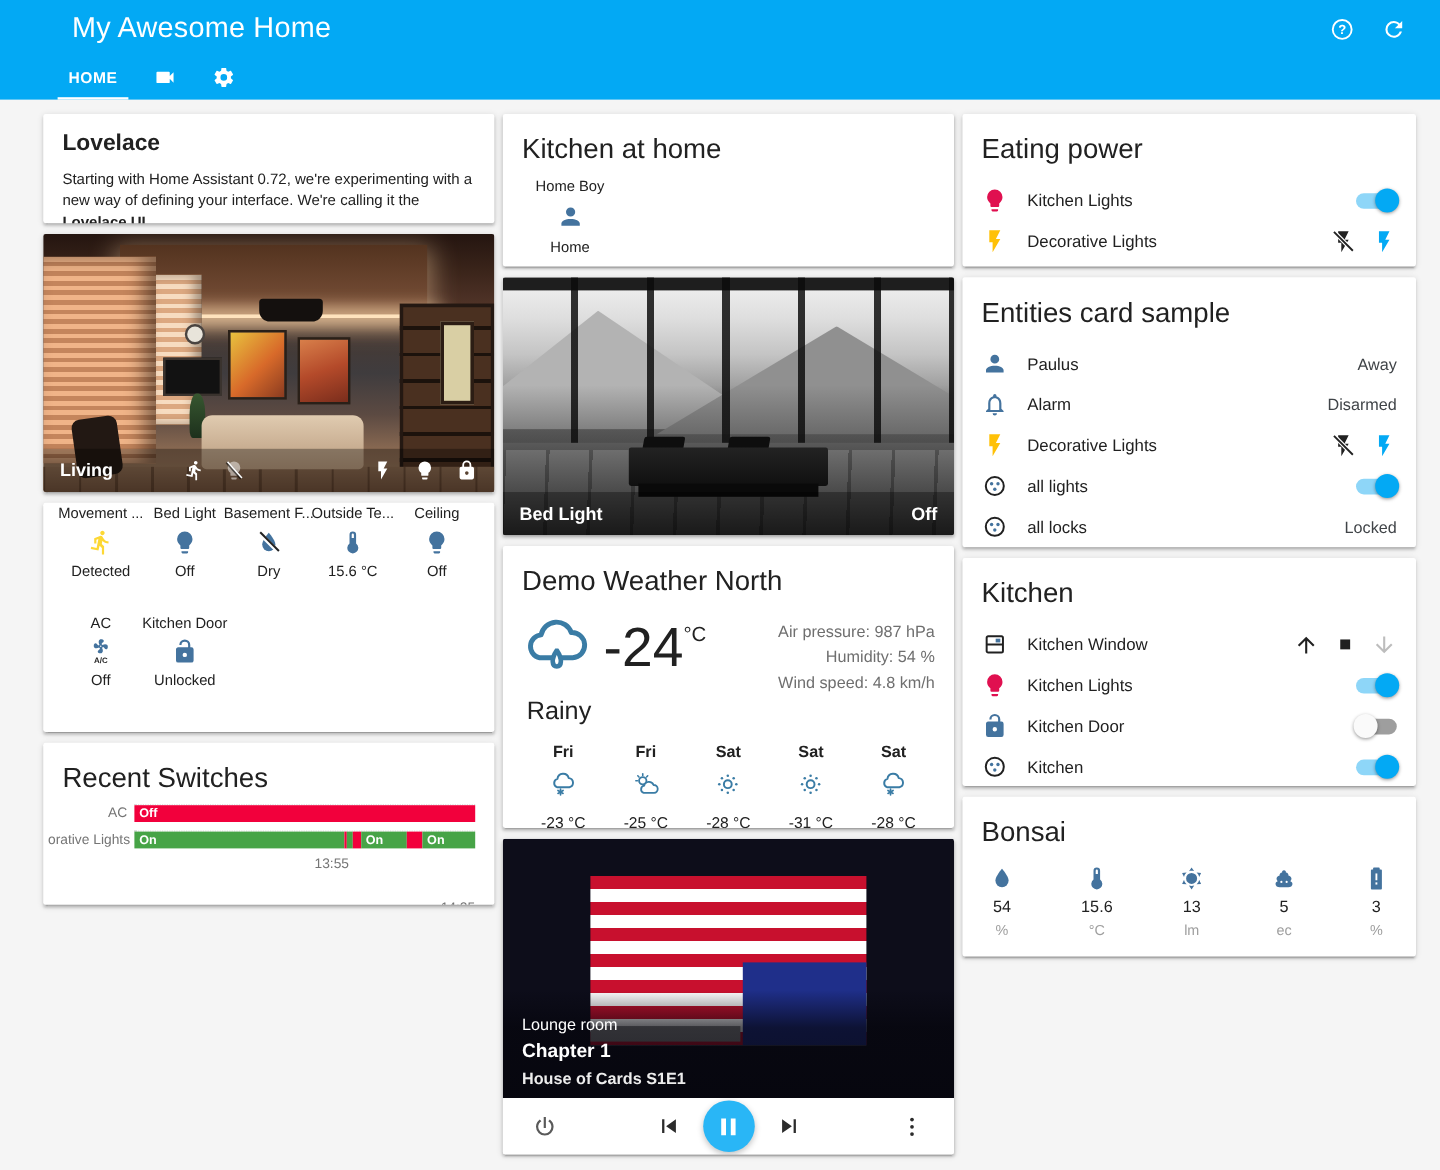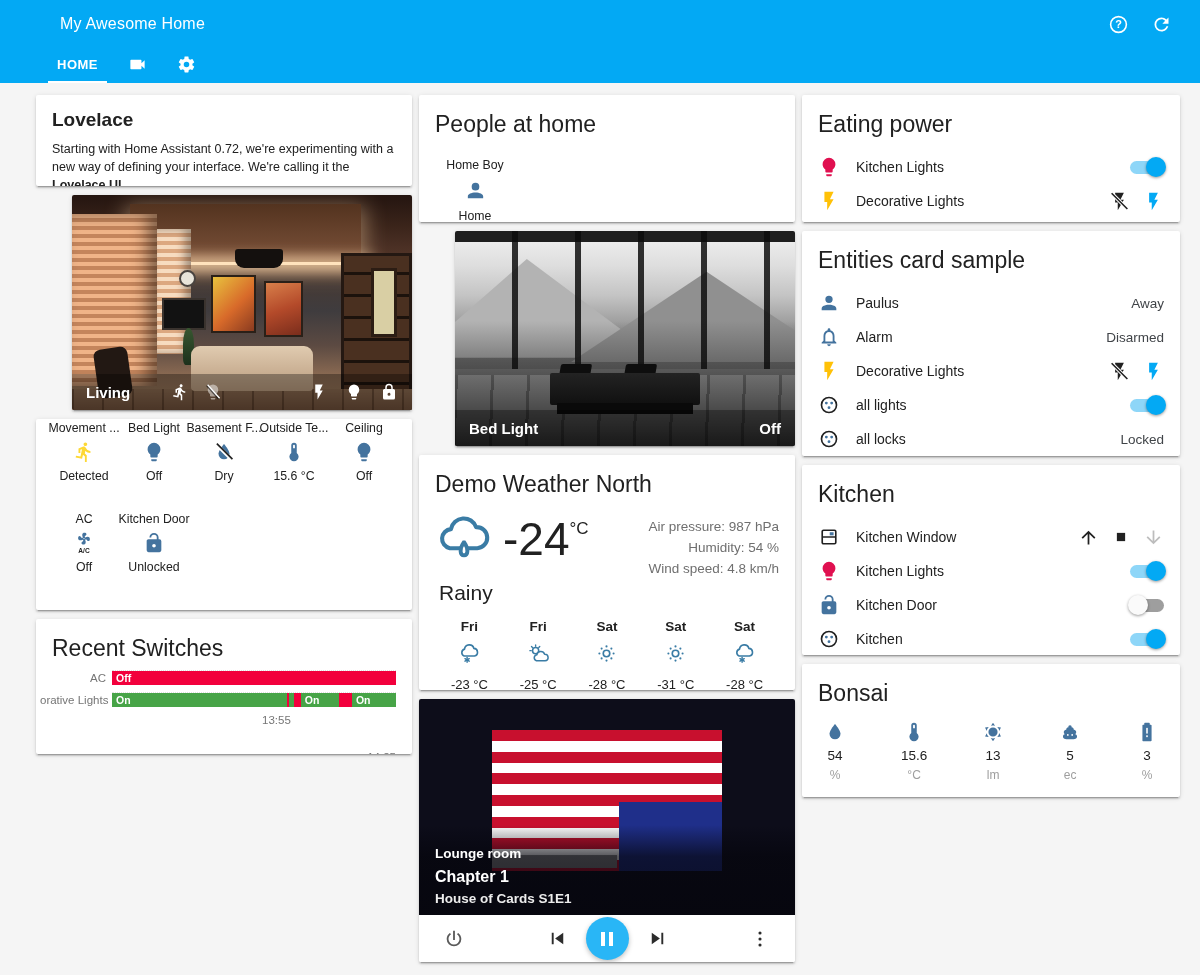--- a/index.html
+++ b/index.html
@@ -2,21 +2,21 @@
 <html><head>
 <meta charset="utf-8">
 <style>
   * { margin:0; padding:0; box-sizing:border-box; }
   html,body { width:1200px; height:975px; overflow:hidden; background:#f5f5f5;
               font-family:"Liberation Sans", sans-serif; color:#212121; }
 
   
   .appbar { background:#03a9f4; height:83px; color:#fff; }
   .appbar-top { display:flex; align-items:center; height:48px; padding:0 16px 0 60px; }
-  .app-title { font-size:16px; font-weight:400; letter-spacing:.2px; }
+  .app-title { font-size:24px; font-weight:400; letter-spacing:.2px; }
   .appbar-actions { margin-left:auto; display:flex; gap:22px; align-items:center; padding-right:12px; }
   .appbar-actions .hicon { width:21px; height:21px; cursor:pointer; }
   .tabs { display:flex; align-items:stretch; height:35px; padding-left:48px; }
   .tab { display:flex; align-items:center; padding:0 9px; margin-right:12px; cursor:pointer;
          font-size:13px; font-weight:700; letter-spacing:.5px; border-bottom:2px solid transparent; }
   .tab.active { border-bottom-color:#fff; }
   .tab .hicon { width:19px; height:19px; }
 
   .hicon { fill:currentColor; }
 
@@ -28,21 +28,21 @@
   .card { background:#fff; border-radius:2px; overflow:hidden;
           box-shadow:0 2px 2px 0 rgba(0,0,0,.14), 0 1px 5px 0 rgba(0,0,0,.12), 0 3px 1px -2px rgba(0,0,0,.2); }
   .card-title { font-size:23px; font-weight:400; color:#212121; padding:16px 16px 8px 16px; }
 
   
   .lovelace { padding:14px 16px 16px; height:91px; }
   .lovelace h1 { font-size:19px; font-weight:700; margin-bottom:9px; }
   .lovelace p { font-size:12.5px; line-height:1.45; color:#212121; }
 
   
-  .cam { position:relative; height:215px; cursor:pointer;margin-left:36px; }
+  .cam { position:relative; height:215px; cursor:pointer; }
   .cam-bar { position:absolute; left:0; right:0; bottom:0; height:36px; background:rgba(0,0,0,.32);
              display:flex; align-items:center; padding:0 14px; color:#fff; font-size:15px; font-weight:700; }
   .cam-mid { display:flex; gap:15px; margin:0 auto; transform:translateX(-24px); }
   .cam-right { display:flex; gap:17px; }
   .cam-bar .cicon { width:18px; height:18px; fill:#fff; cursor:pointer; }
   .cicon.dim { fill:rgba(225,220,214,.62); }
 
   
   .living-art { position:absolute; inset:0; overflow:hidden;
     background:linear-gradient(180deg,#241510 0,#3a241a 14%,#54362a 30%,#453a36 42%,#3f3c3e 54%,#5c4a42 70%,#8a6a52 84%,#9c7a5c 100%); }
@@ -123,21 +123,21 @@
   .toggle .track { position:absolute; top:1px; left:0; right:0; height:13px; border-radius:7px; }
   .toggle .knob { position:absolute; top:-3px; width:20px; height:20px; border-radius:50%;
                   box-shadow:0 1px 3px rgba(0,0,0,.4); }
   .toggle.on .track { background:#8ed6f8; }
   .toggle.on .knob { right:-2px; background:#03a9f4; }
   .toggle.off .track { background:#9e9e9e; }
   .toggle.off .knob { left:-2px; background:#fafafa; }
 
   
   .people-body { padding:2px 16px 18px 24px; }
-  .badge { display:flex; flex-direction:column; align-items:center; width:64px; gap:7px; cursor:pointer;margin-top:10px; }
+  .badge { display:flex; flex-direction:column; align-items:center; width:64px; gap:7px; cursor:pointer; }
   .badge .gicon { width:23px; height:23px; fill:#44739e; }
   .badge-name, .badge-state { font-size:12.3px; color:#212121; white-space:nowrap; }
 
   
   .weather-body { padding:2px 16px 10px; }
   .w-current { display:flex; align-items:flex-start; }
   .w-icon { width:58px; height:58px; fill:none; stroke:#3a7ca5; margin-top:2px; }
   .w-temp { display:flex; margin-left:10px; margin-top:4px; }
   .w-temp-num { font-size:46px; font-weight:400; color:#212121; }
   .w-temp-unit { font-size:17px; color:#212121; margin-top:7px; }
@@ -150,21 +150,21 @@
 
   
   .media-art { position:relative; height:216px; background:#0d0d1a; overflow:hidden; }
   .flag { position:absolute; left:73px; top:31px; width:230px; height:141px;
           background:repeating-linear-gradient(180deg,#c8102e 0 10.85px,#ffffff 10.85px 21.7px); }
   .flag-canton { position:absolute; right:0; top:72px; bottom:0; width:103px; background:#1f2f8a; }
   .media-scrub { position:absolute; left:73px; top:156px; width:125px; height:13px; background:#8f8f8f; }
   .media-shade { position:absolute; left:0; right:0; bottom:0; height:90px;
                  background:linear-gradient(180deg,rgba(5,5,12,0),rgba(5,5,12,.68) 35%,rgba(5,5,12,.8)); }
   .media-text { position:absolute; left:16px; right:16px; bottom:9px; color:#fff; }
-  .media-loc { font-size:13.5px; font-weight:700; }
+  .media-loc { font-size:13.5px; font-weight:400; }
   .media-title { font-size:16px; font-weight:700; margin-top:7px; }
   .media-sub { font-size:13.5px; font-weight:700; margin-top:5px; color:#ececec; }
   .media-controls { height:47px; background:#fff; display:flex; align-items:center; padding:0 24px; }
   .mc-icon { width:22px; height:22px; fill:#5a5a5a; cursor:pointer; }
   .mc-center { display:flex; align-items:center; gap:17px; margin:0 auto; }
   .mc-skip { width:23px; height:23px; fill:#2c2c2c; cursor:pointer; }
   .pause-btn { width:43px; height:43px; border-radius:50%; background:#29b6f6; display:flex; align-items:center;
                justify-content:center; cursor:pointer; box-shadow:0 2px 5px rgba(0,0,0,.25); }
   .pause-btn svg { width:24px; height:24px; fill:#fff; }
 
@@ -499,21 +499,21 @@
           <span class="hist-t1">13:55</span>
           <span class="hist-t2">14:25</span>
         </div>
       </div>
     </section>
   </div>
 
   <div class="col col-m">
 
     <section class="card" style="height:127px">
-      <div class="card-title">People at home</div>
+      <div class="card-title">Kitchen at home</div>
       <div class="people-body">
         <div class="badge">
           <span class="badge-name">Home Boy</span>
           <svg class="gicon">
               <use href="#i-account"></use>
             </svg>
           <span class="badge-state">Home</span>
         </div>
       </div>
     </section>

